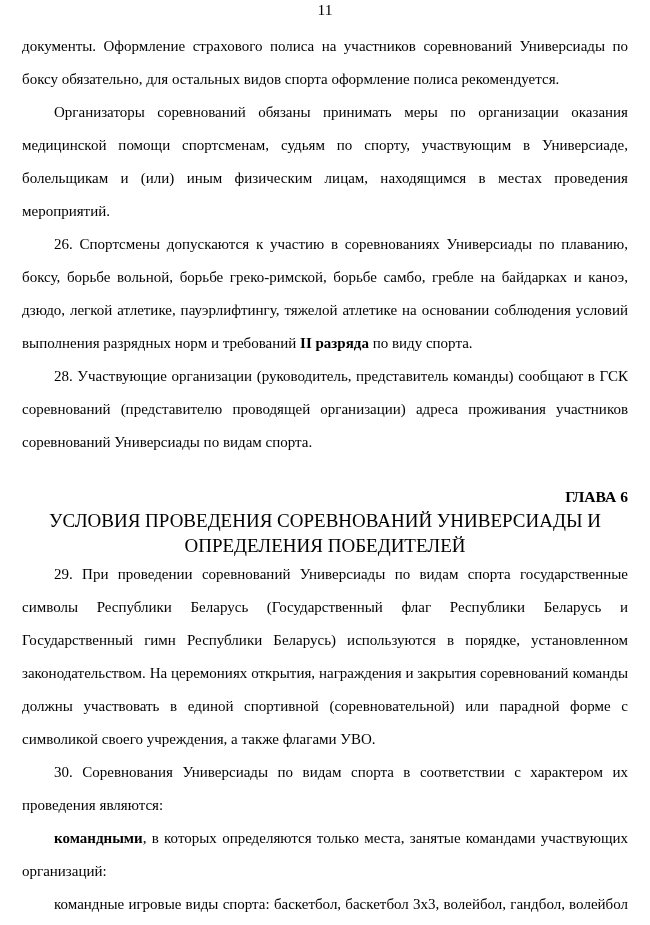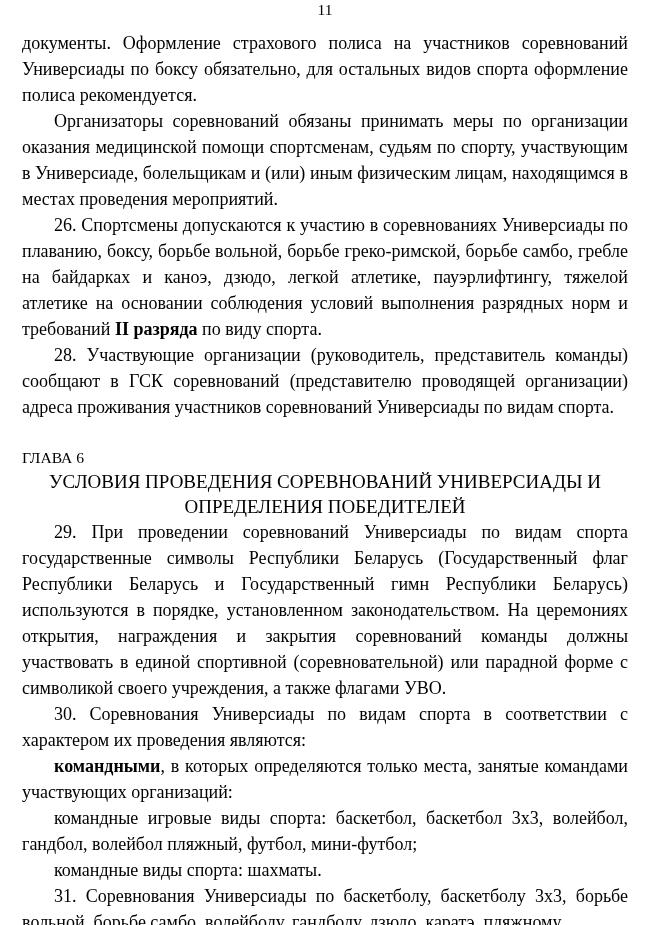--- a/index.html
+++ b/index.html
@@ -22,37 +22,38 @@
     position: relative;
   }
   .page-number {
     text-align: center;
     font-size: 15.5px;
     line-height: 20px;
     margin-bottom: 10px;
   }
   p {
     margin: 0;
-    font-size: 18px;
-    line-height: 26px;
+    font-size: 15px;
+    line-height: 33px;
     text-align: justify;
     text-justify: inter-word;
   }
   p.indent {
     text-indent: 32px;
     font-family: Liberation Serif, serif;
   }
   .spacer {
     height: 26px;
   }
   .chapter-title {
-    text-align: left;
+    text-align: right;
     font-size: 15.6px;
     line-height: 24.4px;
     margin: 0;
+    font-weight: bold;
   }
   .chapter-heading {
     text-align: center;
     font-size: 19px;
     line-height: 24.4px;
     margin: 0;
   }
   b, .b {
     font-weight: bold;
   }

